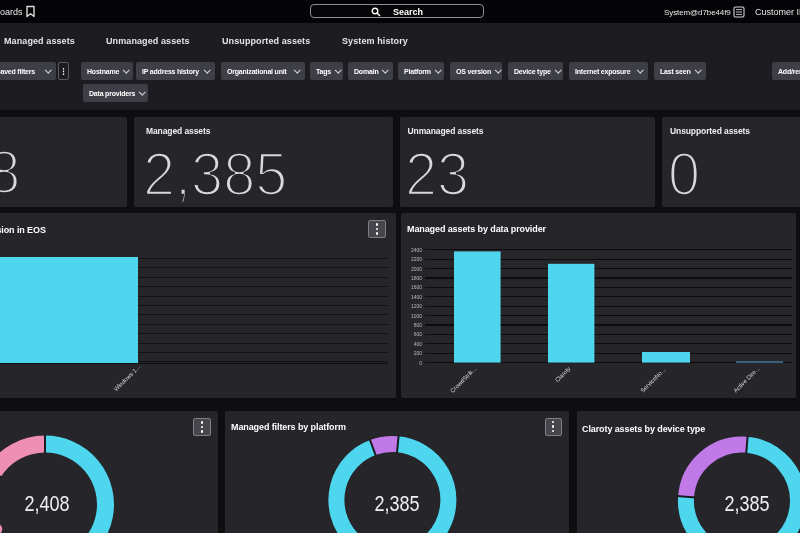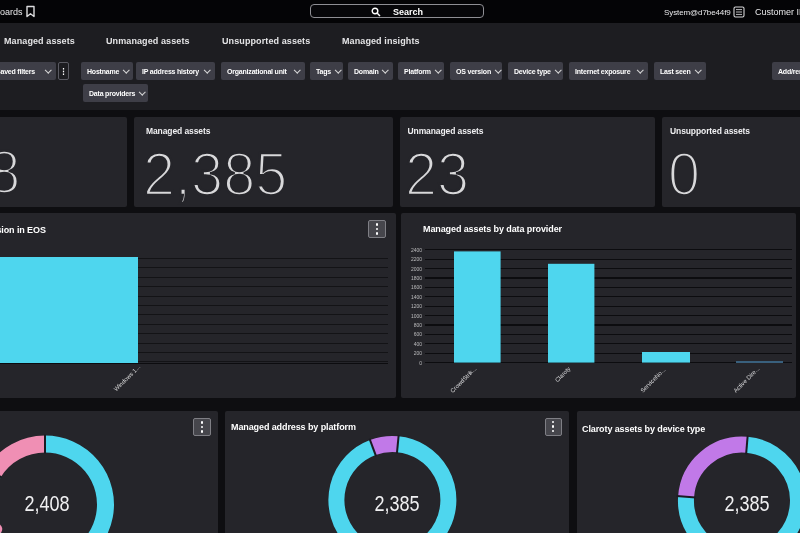--- a/index.html
+++ b/index.html
@@ -44,21 +44,21 @@
       <line x1="3" y1="6" x2="9" y2="6" stroke="#cfcfd1" stroke-width="0.9"></line>
       <line x1="3" y1="8.4" x2="9" y2="8.4" stroke="#cfcfd1" stroke-width="0.9"></line>
     </svg>
   <div class="abs" style="left:755px;top:7px;font-size:9px;color:#e8e8ea;white-space:nowrap">Customer ID</div>
 </div>
 
 <div id="header">
   <div class="tab" style="left:4px">Managed assets</div>
   <div class="tab" style="left:106px">Unmanaged assets</div>
   <div class="tab" style="left:222px">Unsupported assets</div>
-  <div class="tab" style="left:342px">Managed insights</div>
+  <div class="tab" style="left:342px">System history</div>
 
   <div class="chip" style="left:-10px;width:66px">
       <span>Saved filters</span>
       <span class="chev"></span>
     </div>
   <div class="chip" style="left:58px;width:11px;background:transparent;border:1px solid #5a5a62;justify-content:center;padding:0">
       <span style="font-size:8px;letter-spacing:0">⋮</span>
     </div>
   <div class="chip" style="left:81px;width:52px">
       <span>Hostname</span>
@@ -132,21 +132,21 @@
       <i></i>
       <i></i>
     </div>
   <div class="grid" style="left:0px;top:44.5px;width:408px;height:106px"></div>
   <div class="abs" style="left:0;top:149.5px;width:408px;height:1px;background:#0c0c0f"></div>
   <div class="abs" style="left:0;top:44px;width:158px;height:105.5px;background:#4ed6ee"></div>
   <div class="rlab" style="left:126.5px;top:149px">Windows 1...</div>
 </div>
 
 <div class="panel" style="left:401px;top:213px;width:394.5px;height:185px;overflow:hidden">
-  <div class="ptitle" style="left:22px;top:11px">Managed assets by data provider</div>
+  <div class="ptitle" style="left:6px;top:11px">Managed assets by data provider</div>
   <svg class="abs" style="left:0;top:0" width="394" height="185" viewBox="0 0 394 185">
     <g font-family="Liberation Sans,sans-serif" font-size="5" fill="#bcbcbe" text-anchor="end">
       <text x="21" y="38.8">2400</text>
         <text x="21" y="48.2">2200</text>
         <text x="21" y="57.6">2000</text>
         <text x="21" y="67">1800</text>
         <text x="21" y="76.4">1600</text>
         <text x="21" y="85.8">1400</text>
         <text x="21" y="95.2">1200</text>
         <text x="21" y="104.6">1000</text>
@@ -198,21 +198,21 @@
     <g stroke="#1b1b22" stroke-width="2">
       <line x1="65" y1="23.5" x2="65" y2="42.5"></line>
       <line x1="5.5" y1="56.4" x2="21.6" y2="66.5"></line>
     </g>
     <path d="M 20 113.5 C 23 116.5 23 119.5 20 122.8 Z" fill="#f08fb4"></path>
   </svg>
   <div class="dnum" style="left:66.6px;top:93.5px">2,408</div>
 </div>
 
 <div class="panel" style="left:224.5px;top:410.5px;width:344px;height:140px;overflow:hidden">
-  <div class="ptitle" style="left:6.5px;top:11.5px">Managed address by platform</div>
+  <div class="ptitle" style="left:6.5px;top:11.5px">Managed filters by platform</div>
   <div class="kebab" style="left:320px;top:7px">
       <i></i>
       <i></i>
       <i></i>
     </div>
   <svg class="abs" style="left:0;top:0" width="344" height="123" viewBox="0 0 344 123">
     <g fill="none" stroke-width="16">
       <path d="M 147.8 36.55 A 56 56 0 0 1 172.7 33.26" stroke="#c179e8"></path>
       <path d="M 172.7 33.26 A 56 56 0 1 1 147.8 36.55" stroke="#4ed6ee"></path>
     </g>

